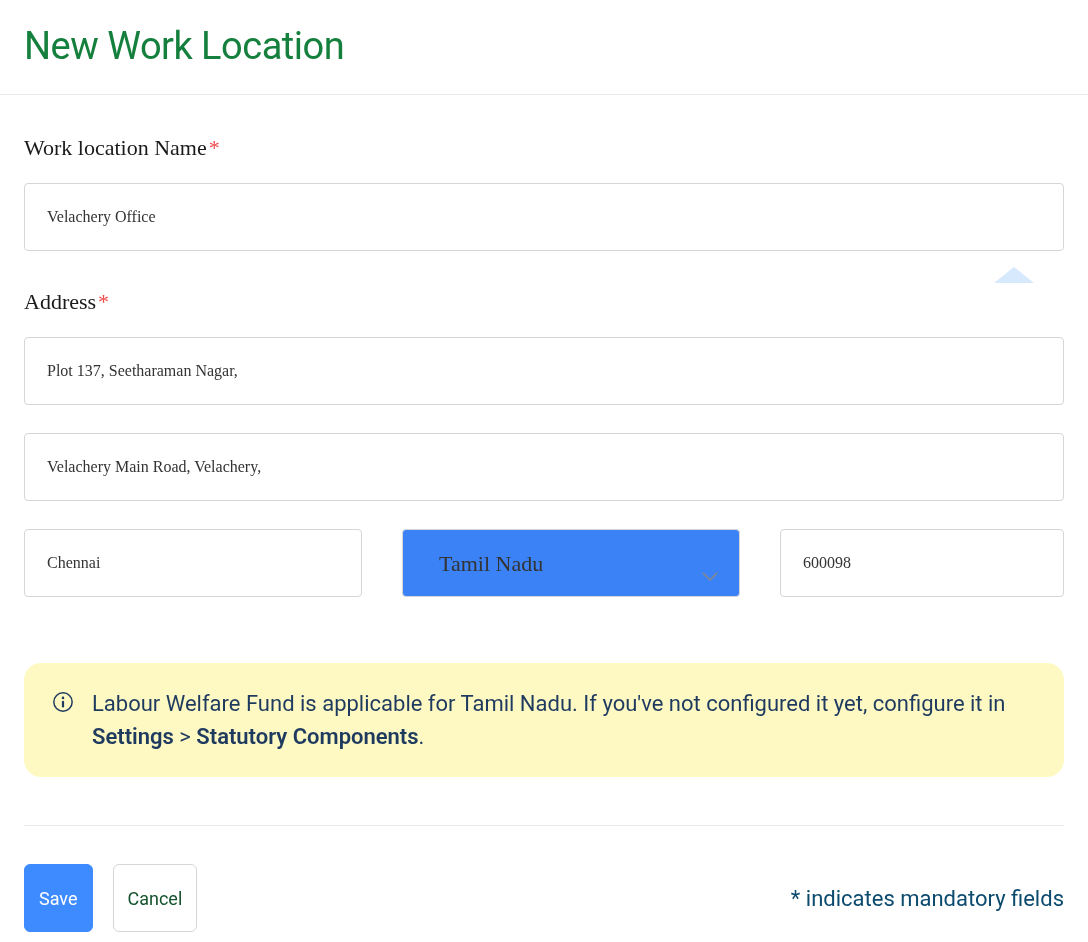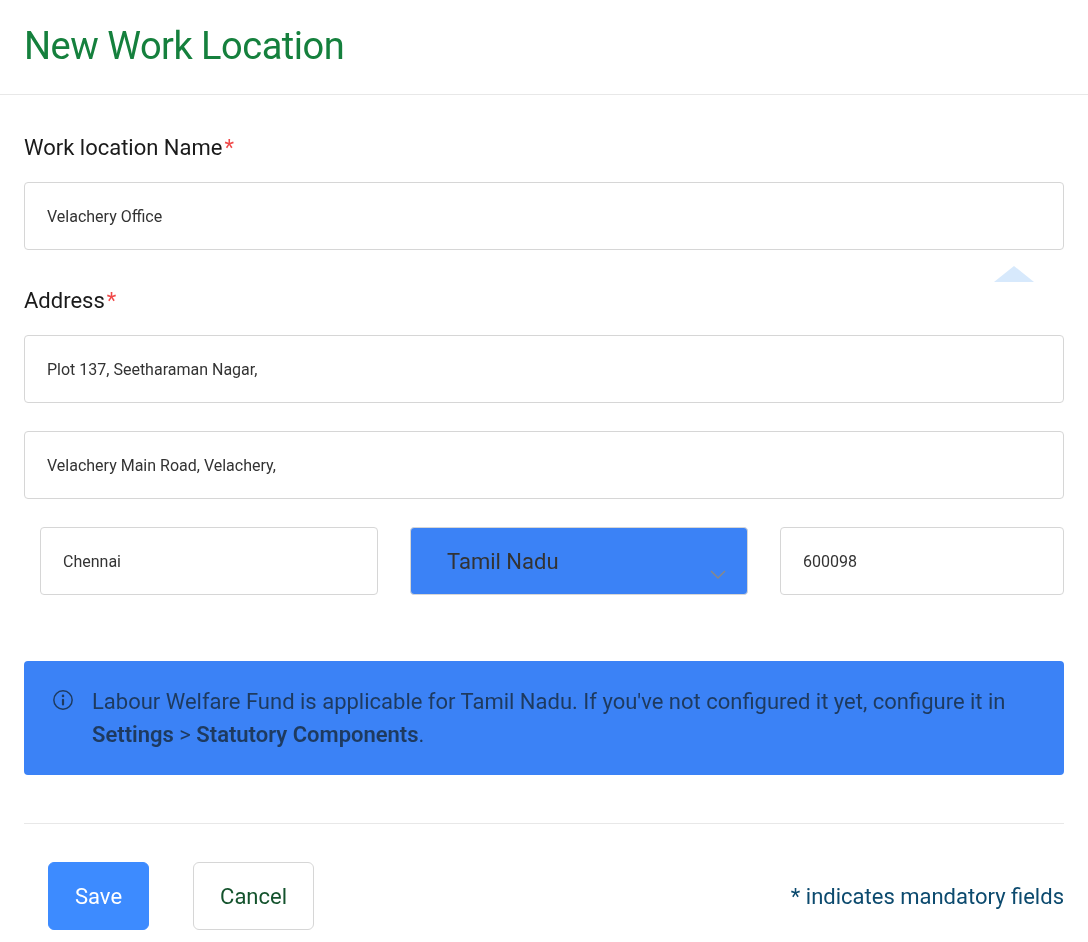--- a/index.html
+++ b/index.html
@@ -23,20 +23,21 @@
     margin-bottom: 26px;
     letter-spacing: -0.5px;
   }
   .divider {
     border: none;
     border-top: 1px solid #e8e8e8;
     margin: 0 -24px 40px -24px;
   }
   .field-block {
     margin-bottom: 38px;
+    font-family: Liberation Serif, serif;
   }
   .field-label {
     font-size: 22px;
     font-weight: 400;
     color: #1a1a1a;
     margin-bottom: 22px;
     display: block;
   }
   .required-asterisk {
     color: #f04a4a;
@@ -55,22 +56,21 @@
     outline: none;
   }
   .text-input::placeholder {
     color: #333;
   }
   .address-group .text-input {
     margin-bottom: 28px;
   }
   .address-row {
     display: flex;
-    gap: 32px;
-    margin-left: 16px;
+    gap: 40px;
   }
   .address-row .city-input {
     flex: 0 0 338px;
   }
   .address-row .state-select-wrap {
     flex: 0 0 338px;
     position: relative;
   }
   .address-row .zip-input {
     flex: 1;
@@ -96,22 +96,22 @@
     top: 50%;
     transform: translateY(-50%);
     pointer-events: none;
   }
   .select-caret svg {
     width: 16px;
     height: 10px;
     display: block;
   }
   .info-banner {
-    background: #3b82f6;
-    border-radius: 4px;
+    background: #fef9c3;
+    border-radius: 17px;
     padding: 24px 28px;
     display: flex;
     align-items: flex-start;
     gap: 18px;
     margin-top: 32px;
   }
   .info-icon {
     flex: 0 0 auto;
     margin-top: 4px;
   }
@@ -133,30 +133,29 @@
     border-top: 1px solid #e8e8e8;
     margin: 48px 0 38px 0;
   }
   .footer-row {
     display: flex;
     align-items: center;
     gap: 20px;
   }
   .btn {
     height: 68px;
-    padding: 0 26px;
-    font-size: 22px;
+    padding: 0 14px;
+    font-size: 18px;
     border-radius: 6px;
     font-family: inherit;
     cursor: pointer;
     border: 1px solid transparent;
     display: inline-flex;
     align-items: center;
     justify-content: center;
-    margin-left: 24px;
   }
   .btn-primary {
     background: #3d8bff;
     color: #fff;
     border-color: #3d8bff;
   }
   .btn-secondary {
     background: #fff;
     color: #14532d;
     border-color: #d6d6d6;

